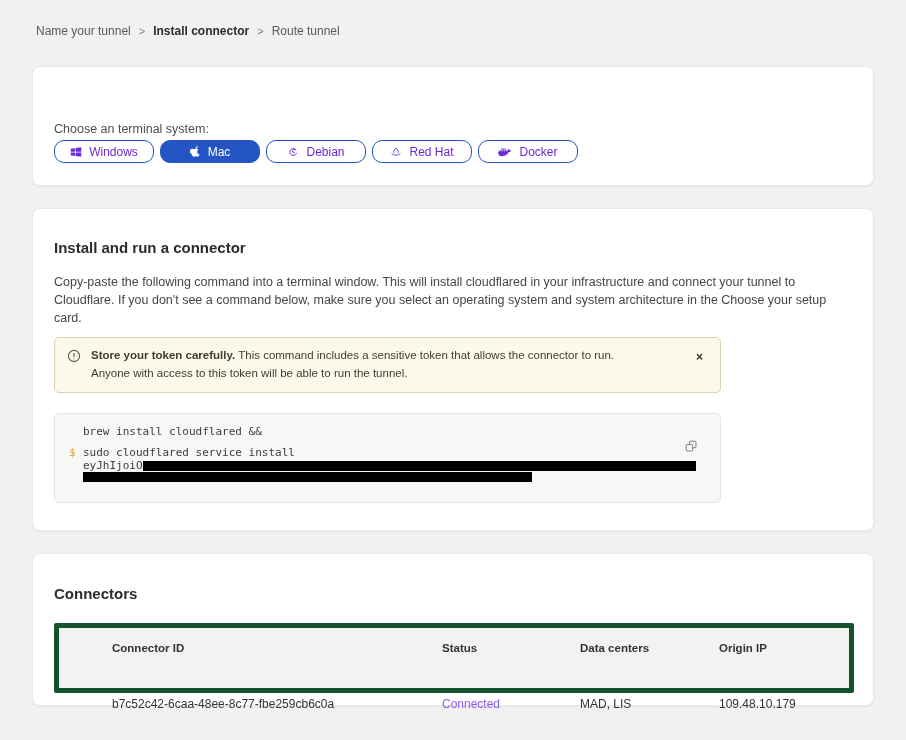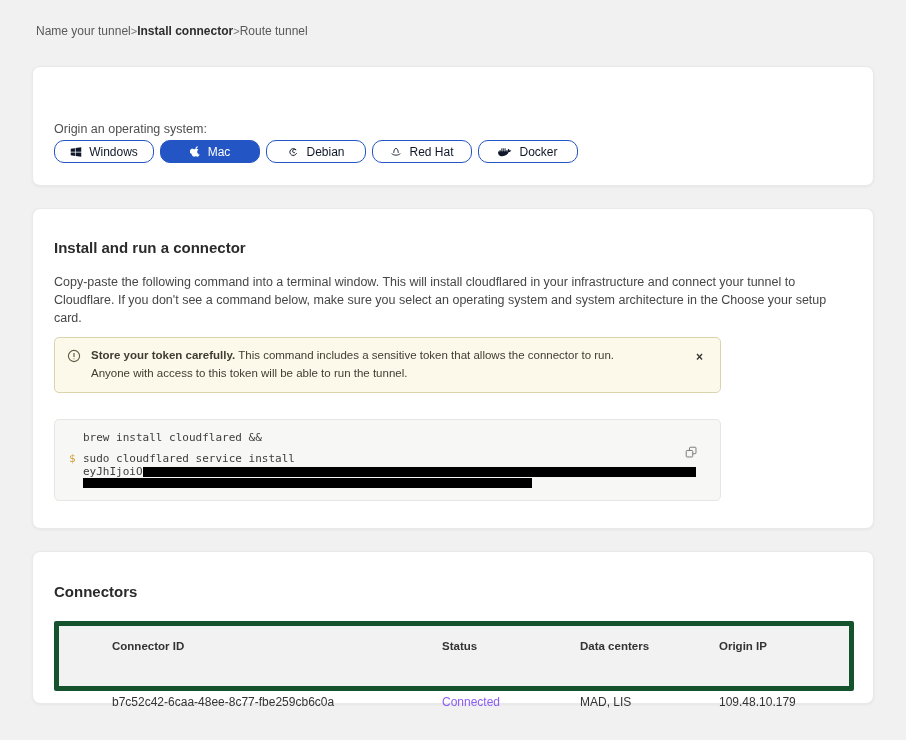--- a/index.html
+++ b/index.html
@@ -10,21 +10,21 @@
     color: #333;
     overflow: hidden;
   }
   
   .breadcrumb {
     padding: 24px 36px 0;
     font-size: 12px;
     color: #595959;
     display: flex;
     align-items: center;
-    gap: 0;
+    gap: 8px;
   }
   .crumb { cursor: pointer; }
   .crumb.active { font-weight: 700; color: #2e2e2e; }
   .sep { color: #7a7a7a; font-size: 11px; }
 
   
   .card {
     margin: 0 32px;
     background: #ffffff;
     border: 1px solid #e9e9ea;
@@ -41,21 +41,21 @@
   
   .card-env { margin-top: 28px; padding: 29px 21px 22px; }
   .os-label { margin-top: 26px; font-size: 12.5px; color: #4f4f4f; line-height: 15px; }
   .os-row { display: flex; gap: 6px; margin-top: 3px; }
   .os-btn {
     width: 100px; height: 23px;
     display: inline-flex; align-items: center; justify-content: center; gap: 7px;
     background: #ffffff;
     border: 1px solid #2355c4;
     border-radius: 10px;
-    color: #0f172a;
+    color: #6d28d9;
     font-family: "Liberation Sans", sans-serif;
     font-size: 12px;
     cursor: pointer;
   }
   .os-btn.selected { background: #2355c4; color: #ffffff; }
   .os-icon { display: inline-flex; align-items: center; }
   .os-icon svg { display: block; }
 
   
   .card-install { margin-top: 22px; padding: 30px 21px 27px; }
@@ -84,26 +84,26 @@
   .banner-text { flex: 1 1 auto; max-width: 560px; }
   .banner-text strong { font-weight: 700; }
   .banner-close {
     background: none; border: none; cursor: pointer;
     font-size: 12px; font-weight: 700; color: #333;
     margin-left: auto; padding: 4px 2px; line-height: 1;
     font-family: "Liberation Sans", sans-serif;
   }
   .codeblock {
     position: relative;
-    margin-top: 26px;
+    margin-top: 20px;
     width: 667px;
     background: #f7f7f6;
     border: 1px solid #e5e5e4;
     border-radius: 5px;
-    padding: 12px 16px 12px 14px;
+    padding: 12px 16px 20px 14px;
     font-family: "DejaVu Sans Mono", "Liberation Mono", monospace;
     font-size: 11px;
     color: #3d3d3d;
     line-height: 12px;
   }
   .code-line.indent { margin-left: 14px; }
   .code-row { display: flex; margin-top: 9px; }
   .prompt { width: 14px; flex: 0 0 auto; color: #d6a33e; }
   .token-line { margin-top: 1px; white-space: nowrap; }
   .redact { display: inline-block; height: 10px; background: #000; vertical-align: middle; }
@@ -142,21 +142,21 @@
 
   <nav class="breadcrumb">
     <span class="crumb">Name your tunnel</span>
     <span class="sep">&gt;</span>
     <span class="crumb active">Install connector</span>
     <span class="sep">&gt;</span>
     <span class="crumb">Route tunnel</span>
   </nav>
 
   <section class="card card-env">
-    <div class="os-label">Origin an operating system:</div>
+    <div class="os-label">Choose an terminal system:</div>
     <div class="os-row">
 
       <button class="os-btn">
         <span class="os-icon">
           <svg width="12" height="12" viewBox="0 0 16 16" fill="currentColor">
               <path d="M1 3.7l5.6-.8v4.7H1V3.7zM7.5 2.8L15 1.7v5.9H7.5V2.8zM1 8.5h5.6v4.7L1 12.4V8.5zM7.5 8.5H15v5.9l-7.5-1.1V8.5z"></path>
             </svg>
         </span>
         <span>Windows</span>
       </button>

